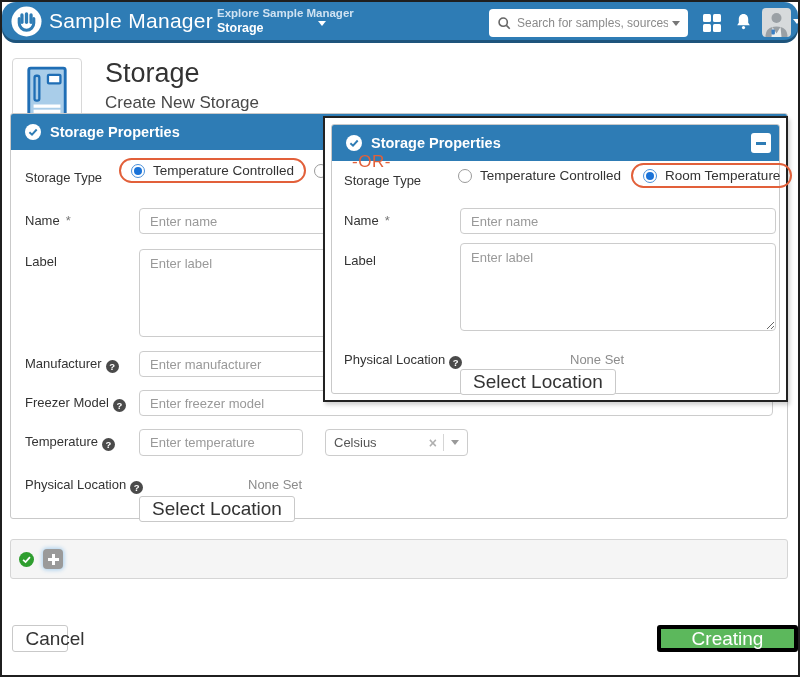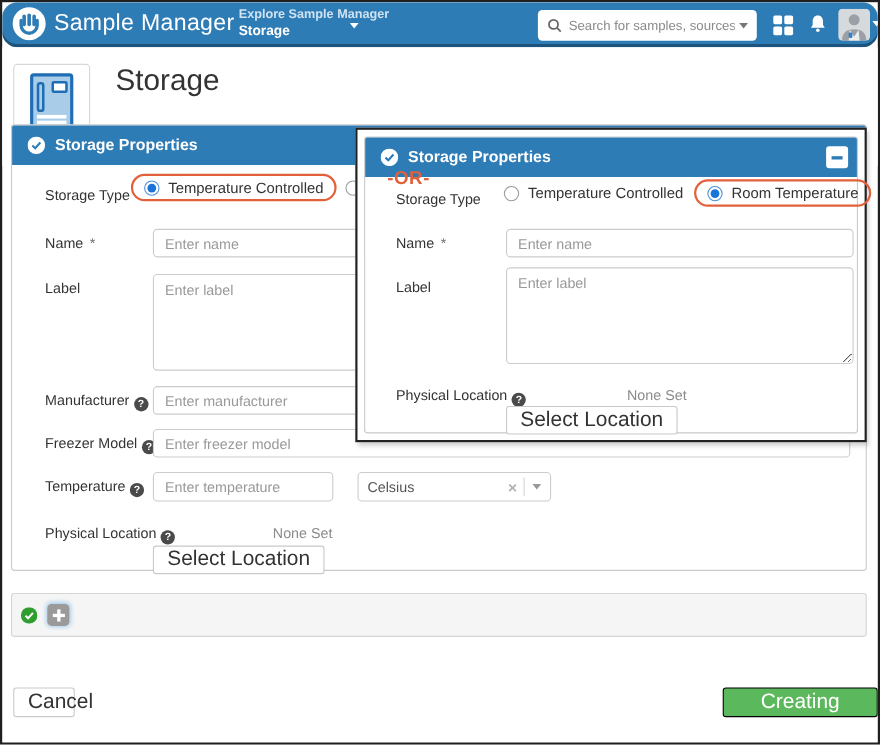--- a/index.html
+++ b/index.html
@@ -33,64 +33,64 @@
   .ph-subtitle { position:absolute; left:103px; top:50px; font-size:17px; color:#484848; }
   .ph-desc { position:absolute; left:103px; top:73px; font-size:12.5px; font-weight:bold; color:#8e8e8e; }
 
   
   .panel { position:absolute; background:#fff; border:1px solid #c9c9c9; border-radius:3px; }
   .panel-header { height:36px; background:#2e7cb5; display:flex; align-items:center; padding:0 14px; gap:9px; border-radius:2px 2px 0 0; }
   .panel-header .ptitle { color:#fff; font-size:14.5px; font-weight:bold; }
   .main-panel { left:8px; top:111px; width:778px; height:406px; }
   
 
-  .flabel { position:absolute; font-size:13px; color:#333;margin-left:16px; }
+  .flabel { position:absolute; font-size:13px; color:#333; }
   .req-mark { color:#777; margin-left:6px; }
   .txt-input, .txt-area { position:absolute; border:1px solid #ccc; border-radius:4px; font-size:13px; color:#444; padding:0 10px; font-family:"Liberation Sans",sans-serif; outline:none; background:#fff; }
   .txt-input::placeholder, .txt-area::placeholder { color:#999; }
   .txt-area { padding:6px 10px; resize:both; }
 
   .radio-group { position:absolute; display:flex; align-items:center; }
   .radio-pair { display:flex; align-items:center; gap:8px; padding:4px 0; cursor:pointer; }
   .radio-pair .rlabel { font-size:13.5px; color:#333; white-space:nowrap; }
   .radio-dot { width:14px; height:14px; border-radius:50%; border:1px solid #9a9a9a; background:#fff; position:relative; flex:0 0 auto; }
   .radio-dot.checked { border-color:#4a90d9; }
   .radio-dot.checked::after { content:""; position:absolute; left:2px; top:2px; width:8px; height:8px; border-radius:50%; background:#1a73d8; }
   .annotate { border:2px solid #e2603a; border-radius:16px; padding:3px 10px; }
 
   .help-icon { display:inline-block; width:13px; height:13px; border-radius:50%; background:#4a4a4a; color:#fff; font-size:9.5px; font-weight:bold; text-align:center; line-height:13px; margin-left:4px; vertical-align:-2px; }
 
   .btn { display:inline-flex; align-items:center; justify-content:center; border-radius:3px; font-size:19px; font-family:"Liberation Sans",sans-serif; cursor:pointer;margin-top:24px; }
   .btn-default { background:#fff; border:1px solid #c9c9c9; color:#333;padding-left:30px; }
   .status-text { position:absolute; font-size:13px; color:#8c8c8c; }
 
-  .unit-select { position:absolute; left:314px; top:315px; width:176px; height:27px; border:1px solid #ccc; border-radius:4px; display:flex; align-items:center; padding:0 8px; cursor:pointer; background:#fff; }
+  .unit-select { position:absolute; left:314px; top:315px; width:143px; height:27px; border:1px solid #ccc; border-radius:4px; display:flex; align-items:center; padding:0 8px; cursor:pointer; background:#fff; }
   .unit-select .uval { flex:1; font-size:13px; color:#555; }
   .clear-icon { color:#b0b0b0; font-size:14px; font-weight:bold; padding:0 6px; }
   .clear-icon::before { content:"×"; }
   .sel-divider { width:1px; height:17px; background:#d5d5d5; }
   .sel-caret { color:#999; margin-left:7px; }
 
   
   .overlay { position:absolute; left:321px; top:114px; width:465px; height:286px; background:#fff; border:2px solid #222; padding:6px; box-shadow:2px 3px 4px rgba(0,0,0,0.18); }
   .overlay-inner { position:relative; width:100%; height:100%; border:1px solid #c9c9c9; border-radius:3px; background:#fff; }
   .minus-btn { position:absolute; right:8px; top:8px; width:20px; height:20px; background:#fff; border-radius:3px; cursor:pointer; }
   .minus-btn::after { content:""; position:absolute; left:5px; top:8.5px; width:10px; height:3px; background:#2e7cb5; }
-  .or-label { position:absolute; left:20px; top:27px; font-size:17px; font-weight:700; color:#e2603a; letter-spacing:0.5px; }
+  .or-label { position:absolute; left:20px; top:27px; font-size:17px; font-weight:400; color:#e2603a; letter-spacing:0.5px; }
 
   
   .hier-panel { position:absolute; left:8px; top:537px; width:778px; height:40px; background:#f5f5f5; border:1px solid #d5d5d5; border-radius:3px; display:flex; align-items:center; padding:0 8px; gap:9px; }
   .hier-title { font-size:14.5px; font-weight:bold; color:#383838; flex:1; }
   .plus-btn { width:20px; height:20px; background:#9a9a9a; border-radius:4px; position:relative; cursor:pointer; box-shadow:0 0 4px 1px #a8cfee; margin-right:2px; }
   .plus-btn::before { content:""; position:absolute; left:4.5px; top:8.5px; width:11px; height:3px; background:#fff; }
   .plus-btn::after { content:""; position:absolute; left:8.5px; top:4.5px; width:3px; height:11px; background:#fff; }
 
   
   .cancel-btn { position:absolute; left:10px; top:599px; width:56px; height:27px; }
-  .submit-btn { position:absolute; left:655px; top:599px; height:27px; padding:0 13px; background:#5cb85c; border:1px solid #000000; color:#fff; }
+  .submit-btn { position:absolute; left:655px; top:599px; height:27px; padding:0 13px; background:#5cb85c; border:4px solid #000000; color:#fff; }
 </style>
 </head>
 <body>
 
 <div id="app">
 
   <div class="topbar">
     <svg class="logo" viewBox="0 0 32 32">
       <circle cx="16" cy="16" r="15.5" fill="#ffffff"></circle>
       <rect x="9.6" y="7.5" width="3.4" height="11" rx="1.7" fill="#2e7cb5"></rect>
@@ -137,20 +137,21 @@
       <svg width="46" height="56" viewBox="0 0 48 58">
         <rect x="5" y="3" width="38" height="52" rx="2" fill="#a9cde9" stroke="#1f6eb5" stroke-width="3"></rect>
         <rect x="11" y="11" width="5" height="26" rx="2" fill="#a9cde9" stroke="#1f6eb5" stroke-width="2.4"></rect>
         <rect x="25" y="10" width="13" height="9" rx="1" fill="#ffffff" stroke="#1f6eb5" stroke-width="2.4"></rect>
         <rect x="10" y="41" width="28" height="3.4" fill="#ffffff"></rect>
         <rect x="10" y="46.4" width="28" height="3.4" fill="#ffffff"></rect>
         <rect x="10" y="51.4" width="28" height="2.4" fill="#ffffff"></rect>
       </svg>
     </div>
     <div class="ph-title">Storage</div>
+    <div class="ph-subtitle">Create New Storage</div>
     <div class="ph-desc">Match your digital storage to your physical storage.</div>
   </div>
 
   <div class="panel main-panel">
     <div class="panel-header">
       <svg width="16" height="16" viewBox="0 0 16 16">
         <circle cx="8" cy="8" r="8" fill="#fff"></circle>
         <path d="M4.4 8.3 L7 10.7 L11.7 5.5" stroke="#2e7cb5" stroke-width="1.9" fill="none"></path>
       </svg>
       <span class="ptitle">Storage Properties</span>

